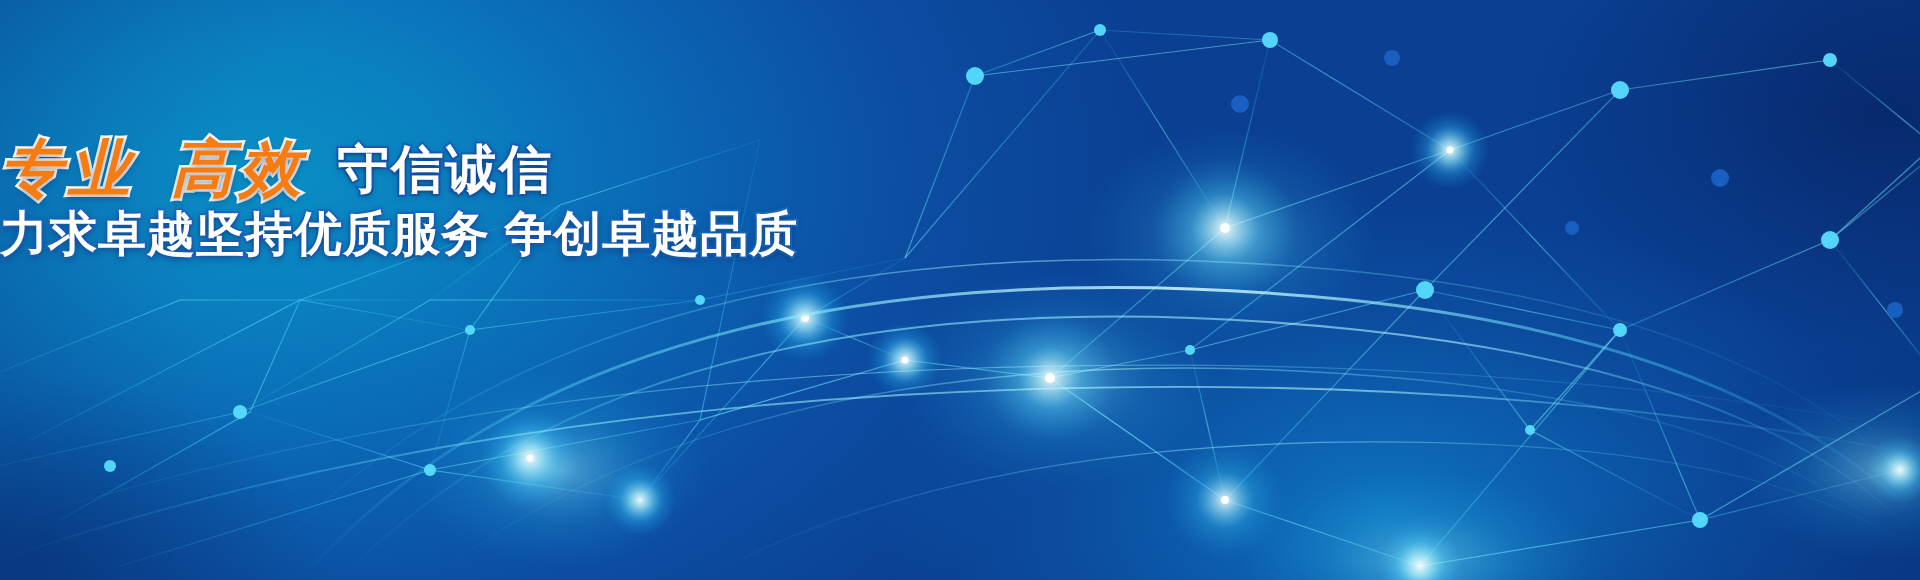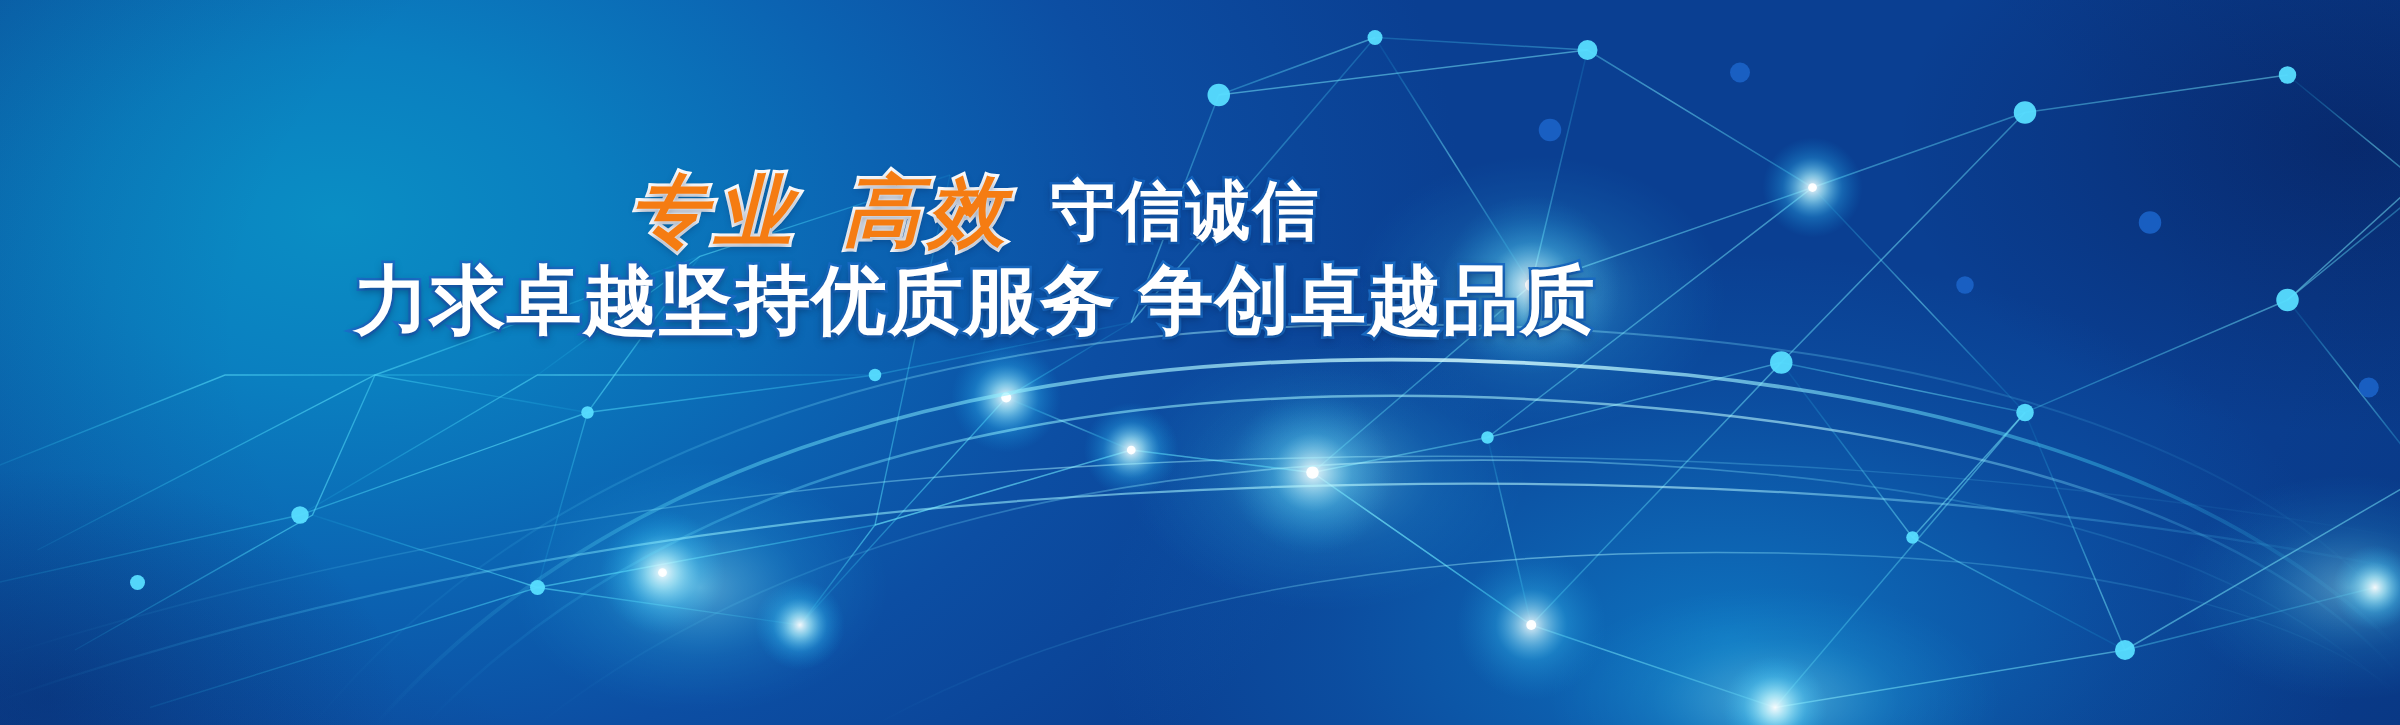--- a/index.html
+++ b/index.html
@@ -36,21 +36,20 @@
     background:
       radial-gradient(ellipse 1400px 800px at 50% 45%, rgba(0,0,0,0) 55%, rgba(3,18,60,0.28) 100%);
     pointer-events: none;
   }
   
   #text-block {
     position: absolute;
     left: 0;
     top: 138px;
     width: 1560px;
-    text-align: center;
     z-index: 40;
   }
   #headline {
     line-height: 1;
     white-space: nowrap;
     display: block;
     margin-bottom: 6px;
   }
   .brush {
     font-family: "DejaVu Serif", "Liberation Serif", serif;
@@ -76,21 +75,21 @@
     margin-left: 26px;
     -webkit-text-stroke: 4px #1464c0;
     paint-order: stroke fill;
     text-shadow: 0 2px 6px rgba(3,25,70,0.5);
     vertical-align: middle;
   }
   #subline {
     display: block;
     font-family: "Liberation Sans", "DejaVu Sans", sans-serif;
     font-weight: 700;
-    font-size: 60px;
+    font-size: 48px;
     color: #ffffff;
     letter-spacing: 1px;
     white-space: nowrap;
     -webkit-text-stroke: 4px #1a6ec8;
     paint-order: stroke fill;
     text-shadow: 0 2px 7px rgba(3,25,70,0.5);
     line-height: 1.15;
   }
   #net-svg, #arc-svg, #glow-svg { z-index: 10; }
   #arc-svg { z-index: 12; }

